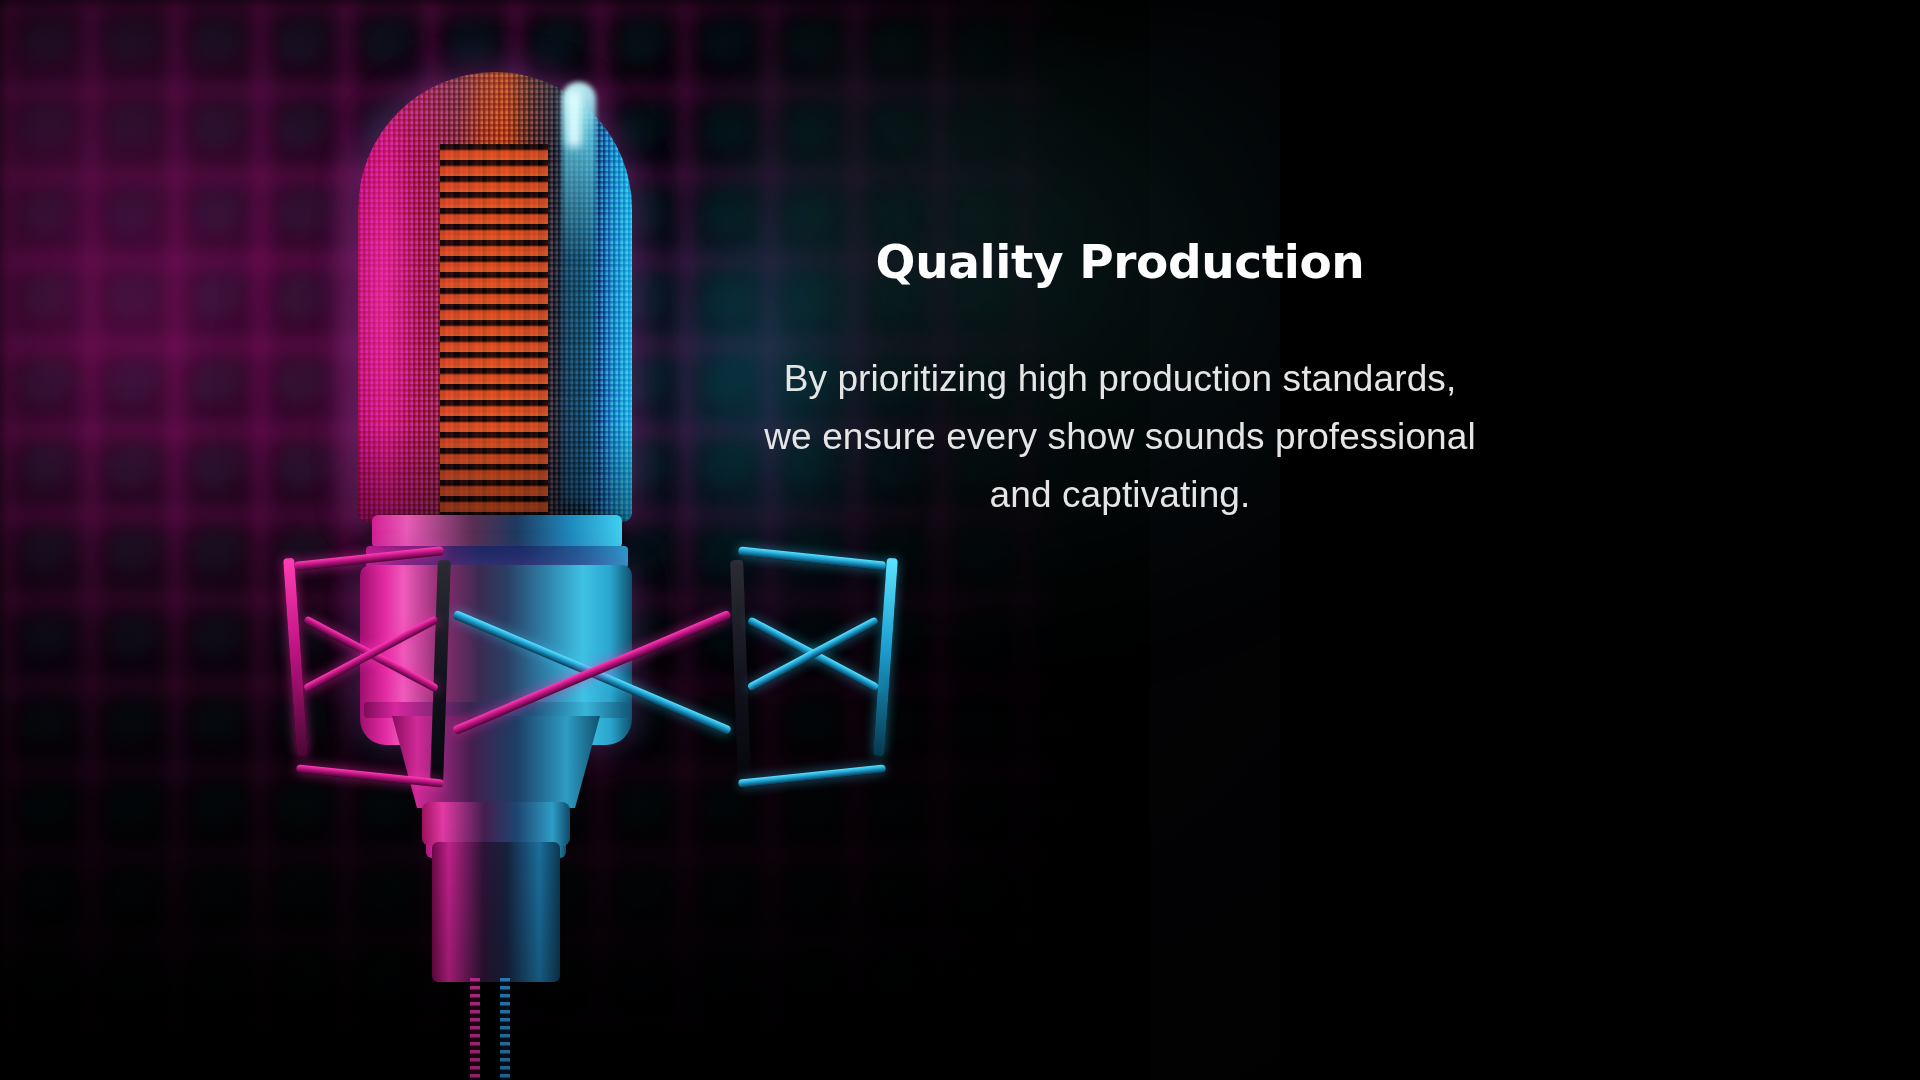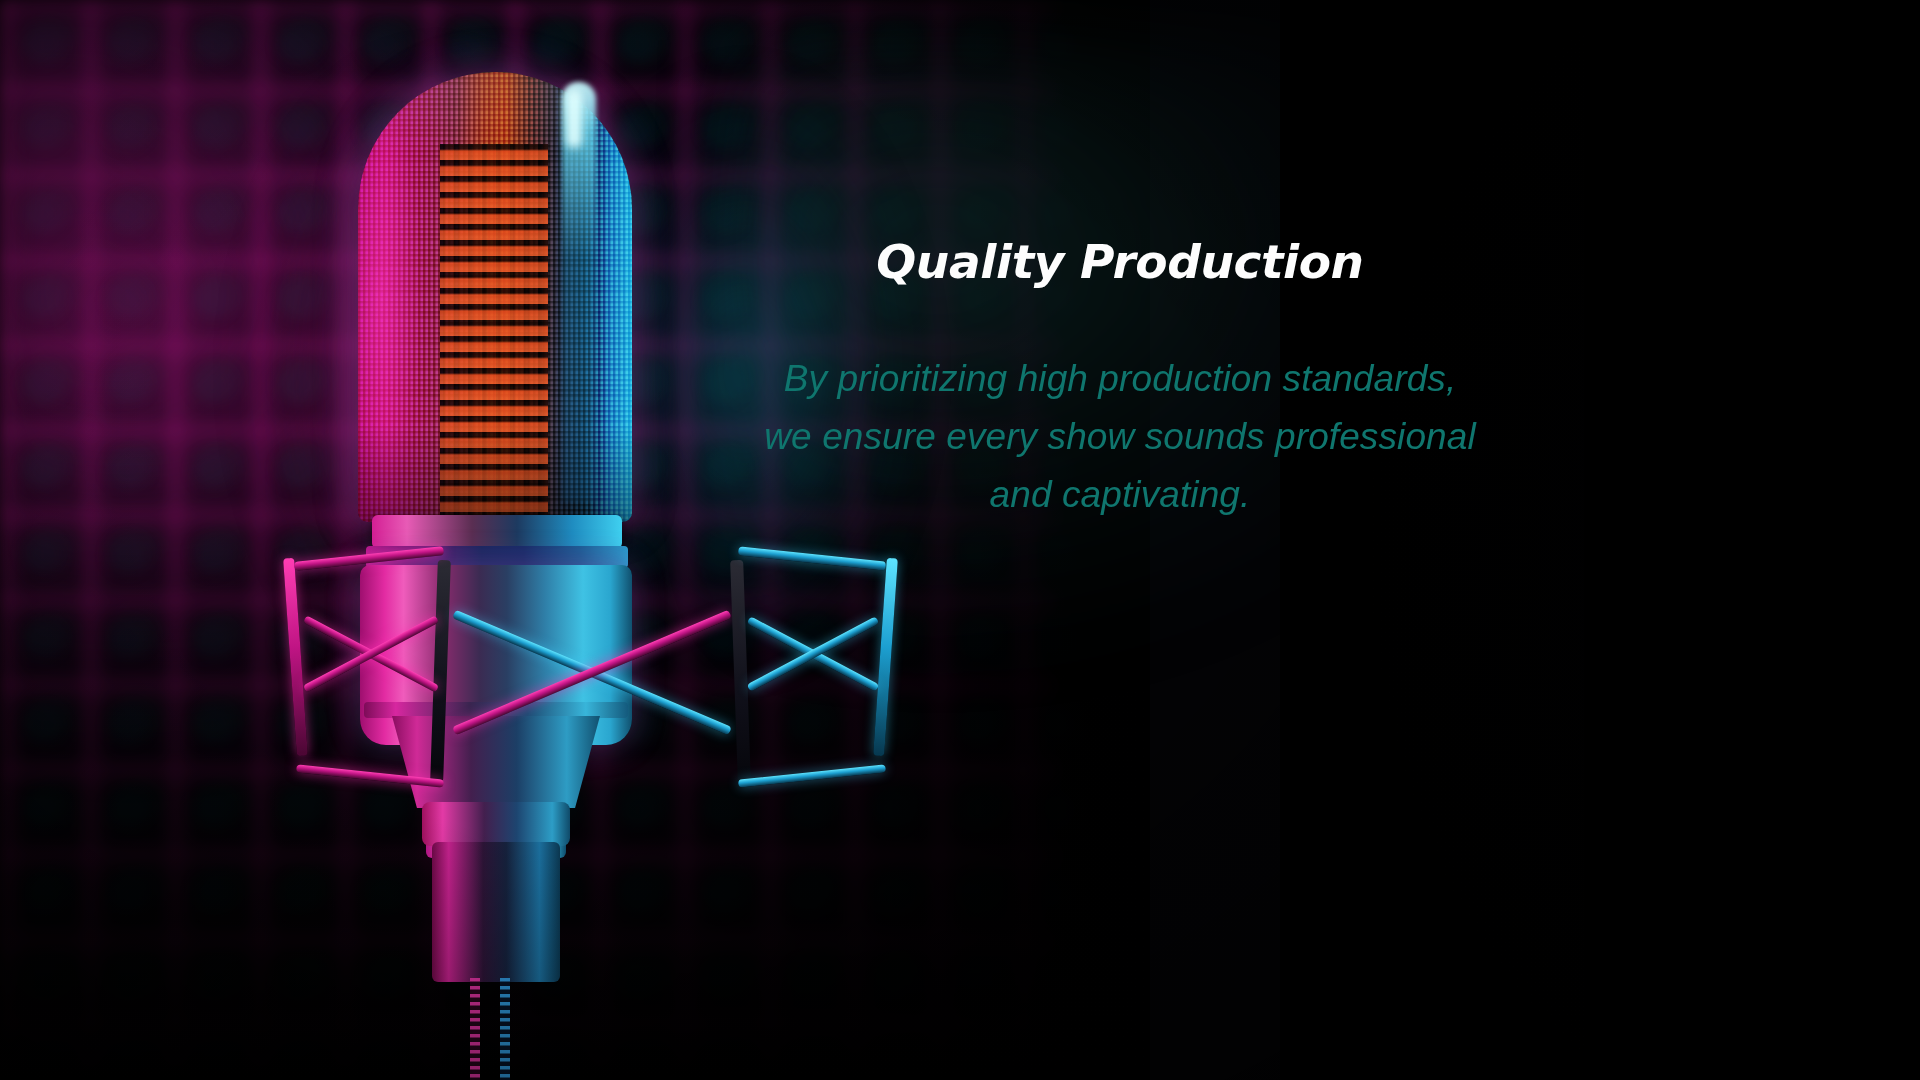--- a/index.html
+++ b/index.html
@@ -1,20 +1,20 @@
 <!DOCTYPE html>
 <html><head>
 <meta charset="utf-8">
 <style>
   html,body{margin:0;padding:0;background:#000;}
   body{width:1920px;height:1080px;overflow:hidden;font-family:"Liberation Sans",sans-serif;}
 
   .stage{
     position:relative;width:1584px;height:1080px;
-    background:#030305;overflow:hidden;font-style:italic;
+    background:#030305;overflow:hidden;
   }
 
   
   .foam{
     position:absolute;left:0;top:0;width:1060px;height:1080px;
     background-color:#0b0410;
     background-image:
       
       radial-gradient(ellipse 38px 34px at 62% 44%, #071016 0%, #071016 42%, rgba(7,16,22,0) 78%),
       
@@ -206,21 +206,21 @@
     text-align:center;color:#ffffff;
   }
   .headline{
     font-family:"DejaVu Sans","Liberation Sans",sans-serif;
     font-size:47px;font-weight:700;letter-spacing:-0.4px;
     line-height:1.1;margin:0 0 62px 0;color:#fdfdfd;
   }
   .para{
     font-family:"Liberation Sans",sans-serif;
     font-size:37px;font-weight:300;line-height:58px;
-    margin:0;color:#0f766e;letter-spacing:0.1px;text-align:center;
+    margin:0;color:#e5e5e5;letter-spacing:0.1px;text-align:center;
   }
 </style>
 </head>
 <body>
 
 <div class="stage">
 
   <div class="foam"></div>
   <div class="foam-wedges"></div>
   <div class="foam-wash"></div>

